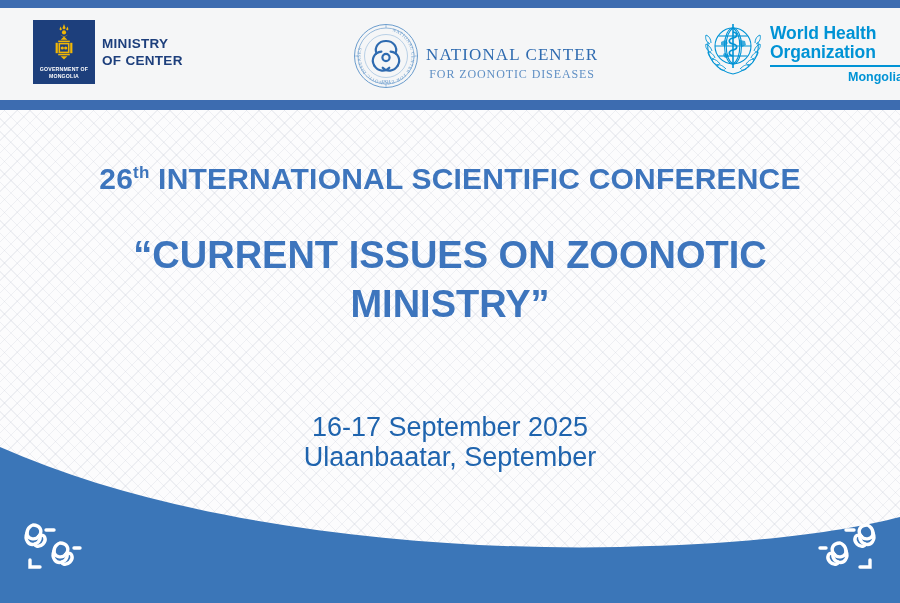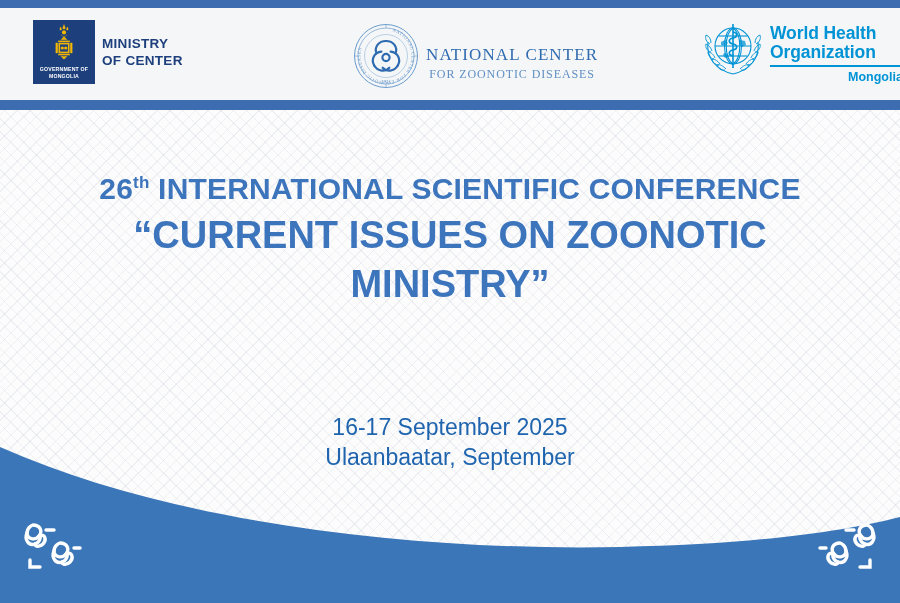--- a/index.html
+++ b/index.html
@@ -149,54 +149,54 @@
     color: #0093d5;
     font-size: 12.5px;
     font-weight: bold;
     margin-top: 3px;
     margin-left: 78px;
   }
 
   
   .title-block {
     position: absolute;
-    left: 0; top: 170px;
+    left: 0; top: 160px;
     width: 900px;
     text-align: center;
   }
   .conf-line {
     color: #3d75bd;
     font-size: 30px;
     font-weight: bold;
     letter-spacing: .2px;
     line-height: 38px;
   }
   .conf-line sup {
     font-size: 17px;
     vertical-align: super;
     line-height: 0;
   }
   .theme-line {
     color: #3d75bd;
     font-size: 38px;
     font-weight: bold;
     line-height: 49px;
-    margin-top: 3px;
+    margin-top: 33px;
     padding: 0 60px;
   }
 
   .meta-block {
     position: absolute;
     left: 0; top: 412px;
     width: 900px;
     text-align: center;
   }
   .meta-line {
     color: #1f64ae;
-    font-size: 23px;
+    font-size: 27px;
     line-height: 30px;
   }
 
   
   .wave {
     position: absolute;
     left: 0; bottom: 0;
     width: 900px;
     height: 160px;
   }

